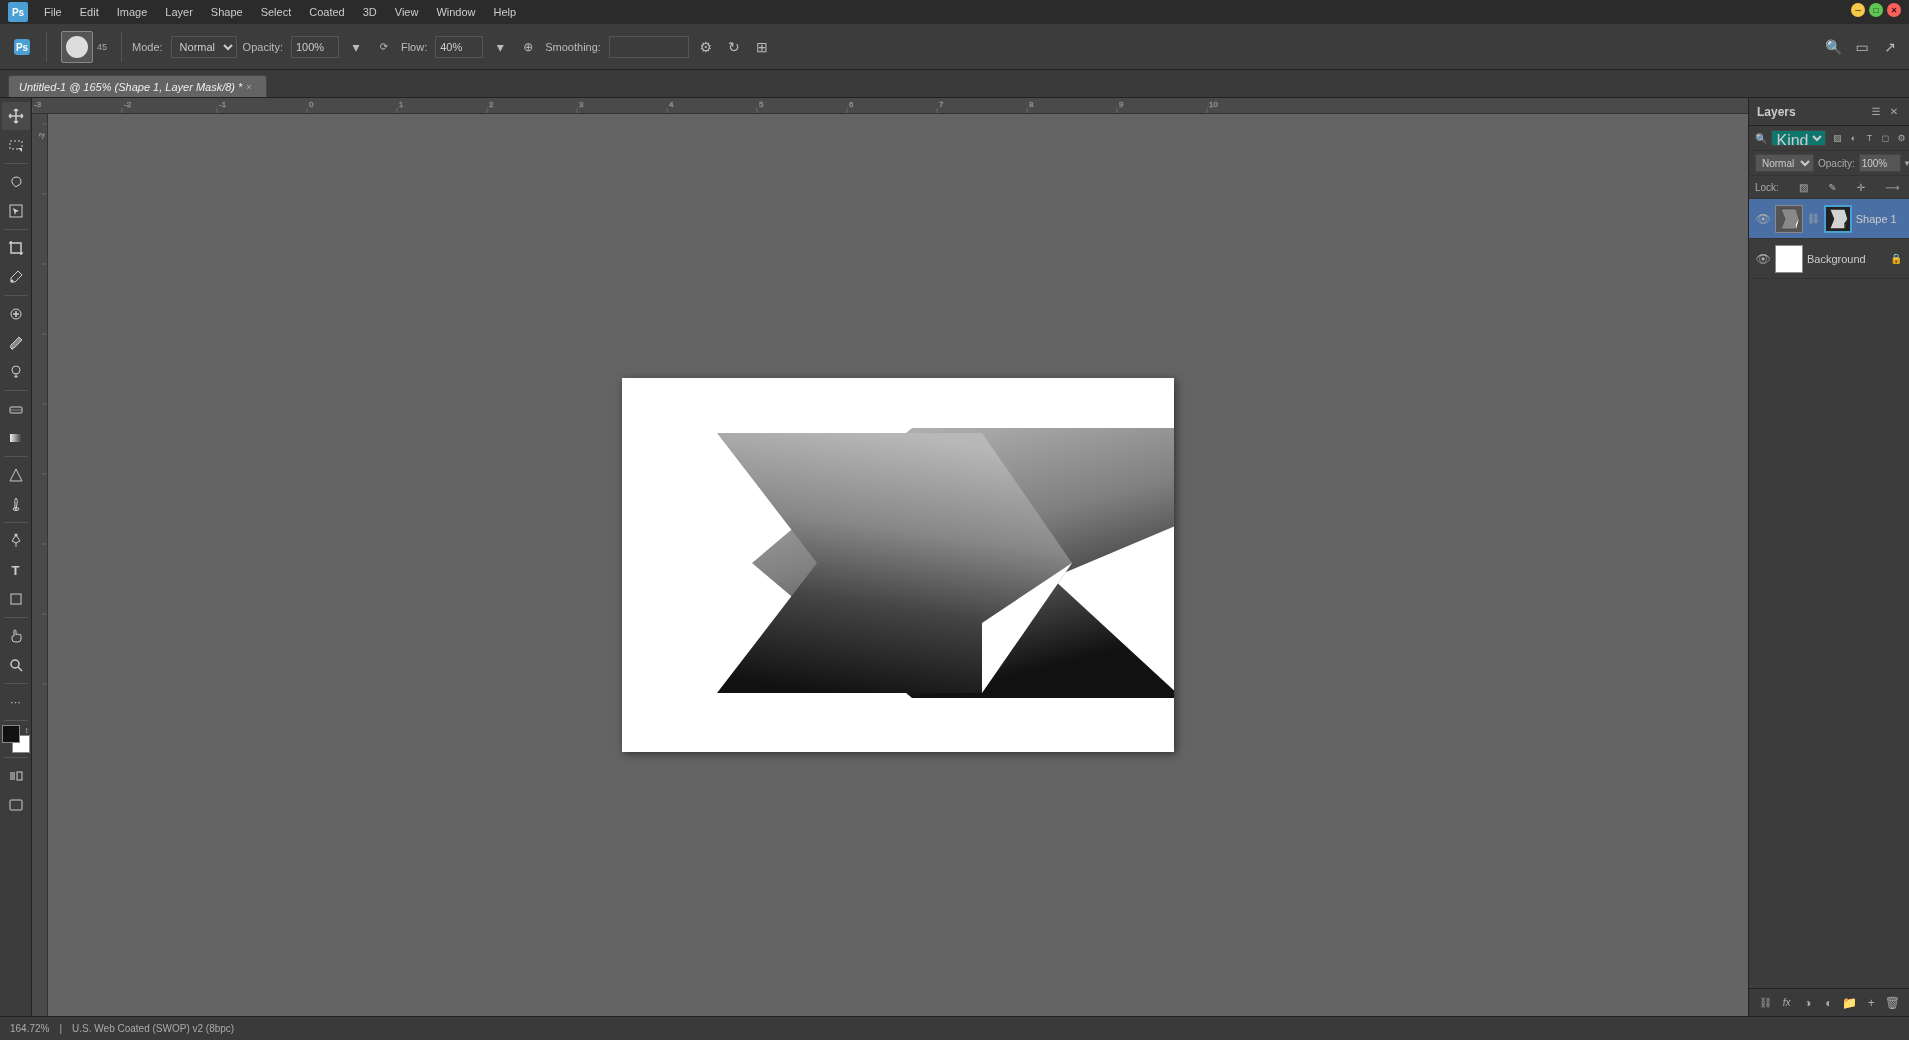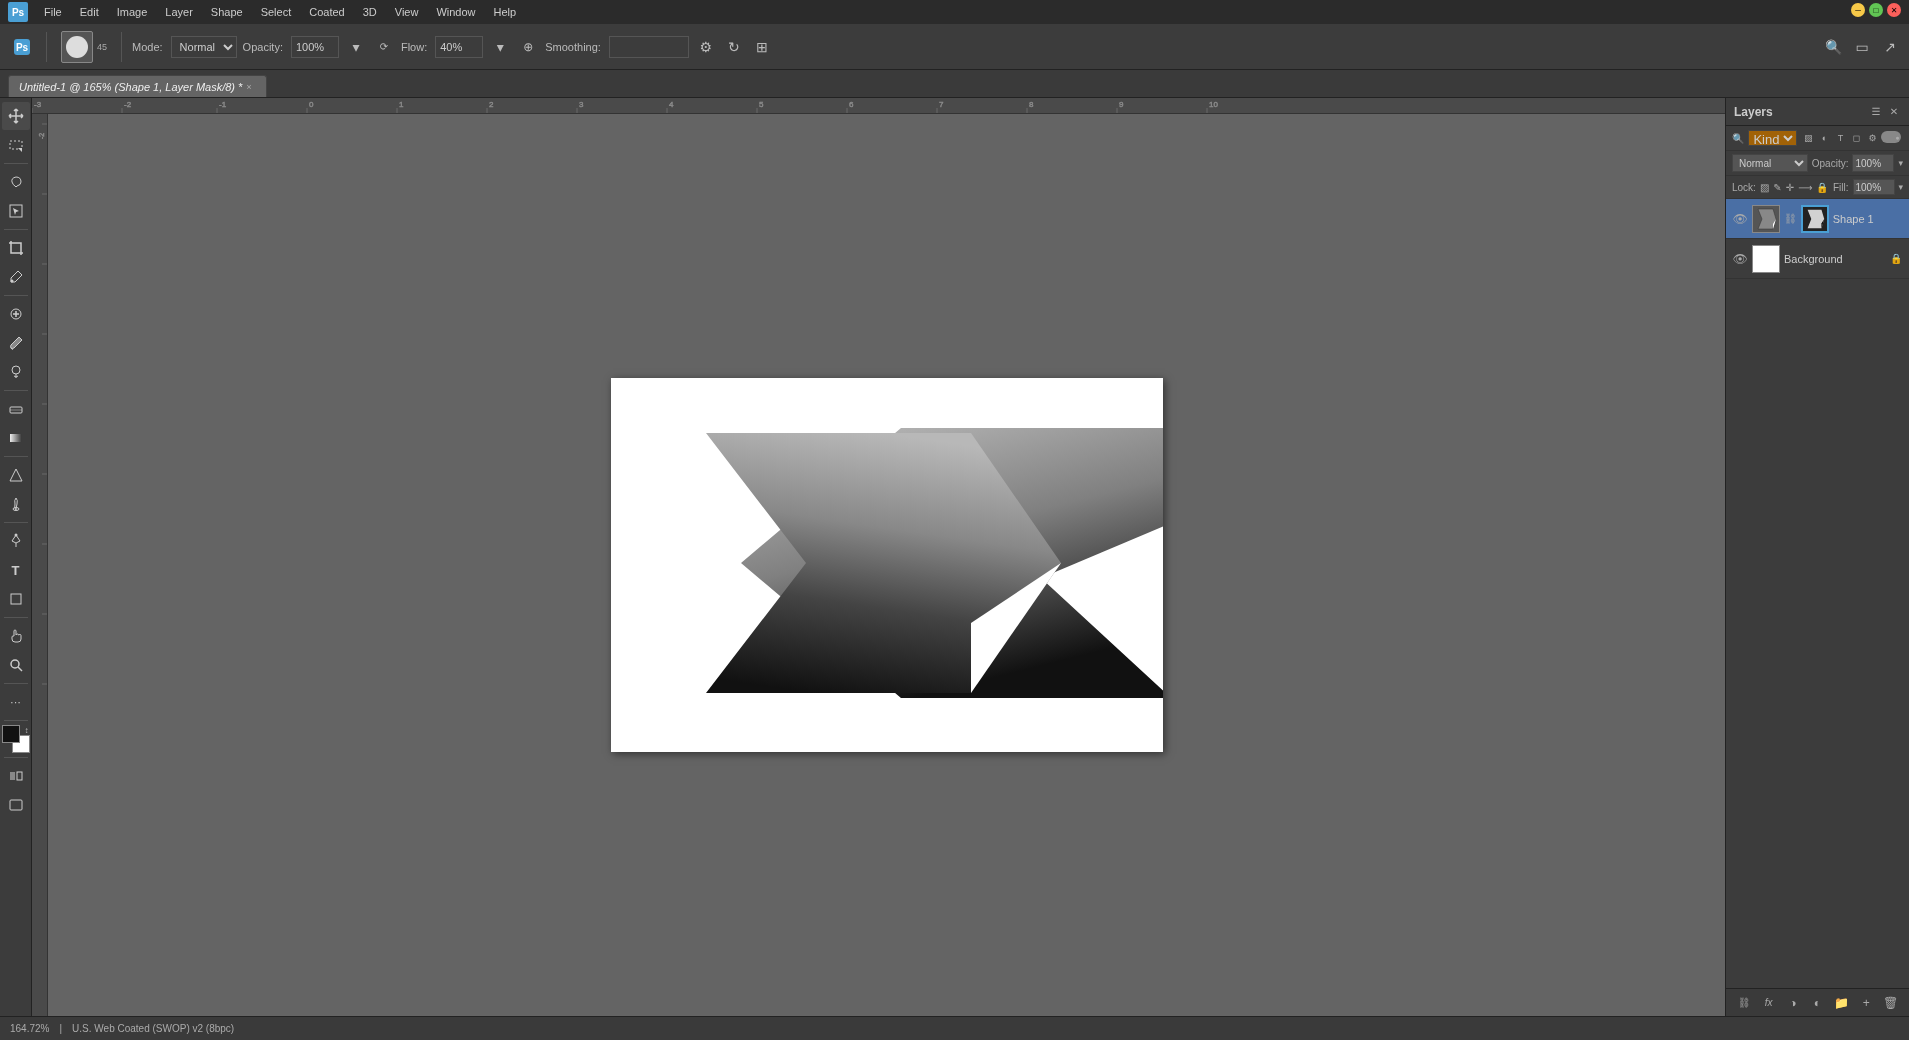--- a/index.html
+++ b/index.html
@@ -257,21 +257,21 @@
       width: 552px;
       height: 374px;
       background: white;
       position: relative;
       overflow: hidden;
       box-shadow: 2px 2px 8px rgba(0,0,0,0.5);
     }
 
     
     #layers-panel {
-      width: 184px;
+      width: 161px;
       background: #3c3c3c;
       border-left: 1px solid #222;
       display: flex;
       flex-direction: column;
     }
     #layers-header {
       background: #3c3c3c;
       border-bottom: 1px solid #222;
       padding: 4px 8px;
       display: flex;
@@ -296,24 +296,24 @@
       padding: 4px 6px;
       display: flex;
       align-items: center;
       gap: 4px;
       border-bottom: 1px solid #333;
     }
     .layers-filter-icon {
       font-size: 10px; color: #aaa;
     }
     .layers-filter-dropdown {
-      background: #a16207;
+      background: #0f766e;
       border: 1px solid #444;
       color: #ccc;
-      font-size: 13px;
+      font-size: 16px;
       height: 16px;
     }
     .layers-icon-btns {
       display: flex; gap: 2px;
     }
     .layers-icon-btn {
       width: 14px; height: 14px;
       cursor: pointer;
       font-size: 9px;
       color: #aaa;
@@ -348,21 +348,21 @@
       width: 42px;
       height: 18px;
       padding: 1px 2px;
     }
     
     #layers-lock {
       background: #3c3c3c;
       padding: 3px 6px;
       display: flex;
       align-items: center;
-      gap: 4px;
+      gap: 20px;
       border-bottom: 1px solid #333;
     }
     .lock-label { font-size: 10px; color: #aaa; }
     .lock-icon { font-size: 10px; color: #aaa; cursor: pointer; }
     .fill-label { font-size: 10px; color: #aaa; margin-left: auto; text-align: right; }
     .fill-input {
       background: #555;
       border: 1px solid #444;
       color: #ccc;
       font-size: 10px;

